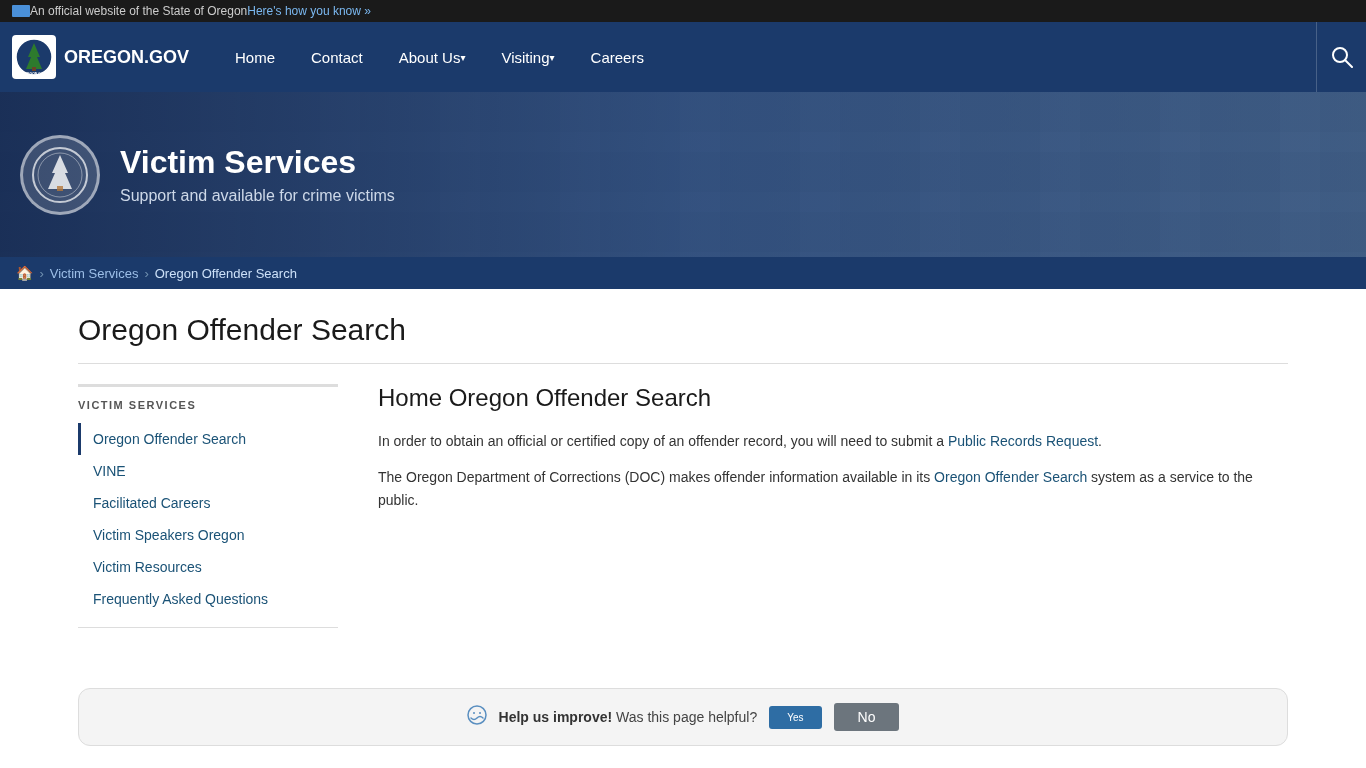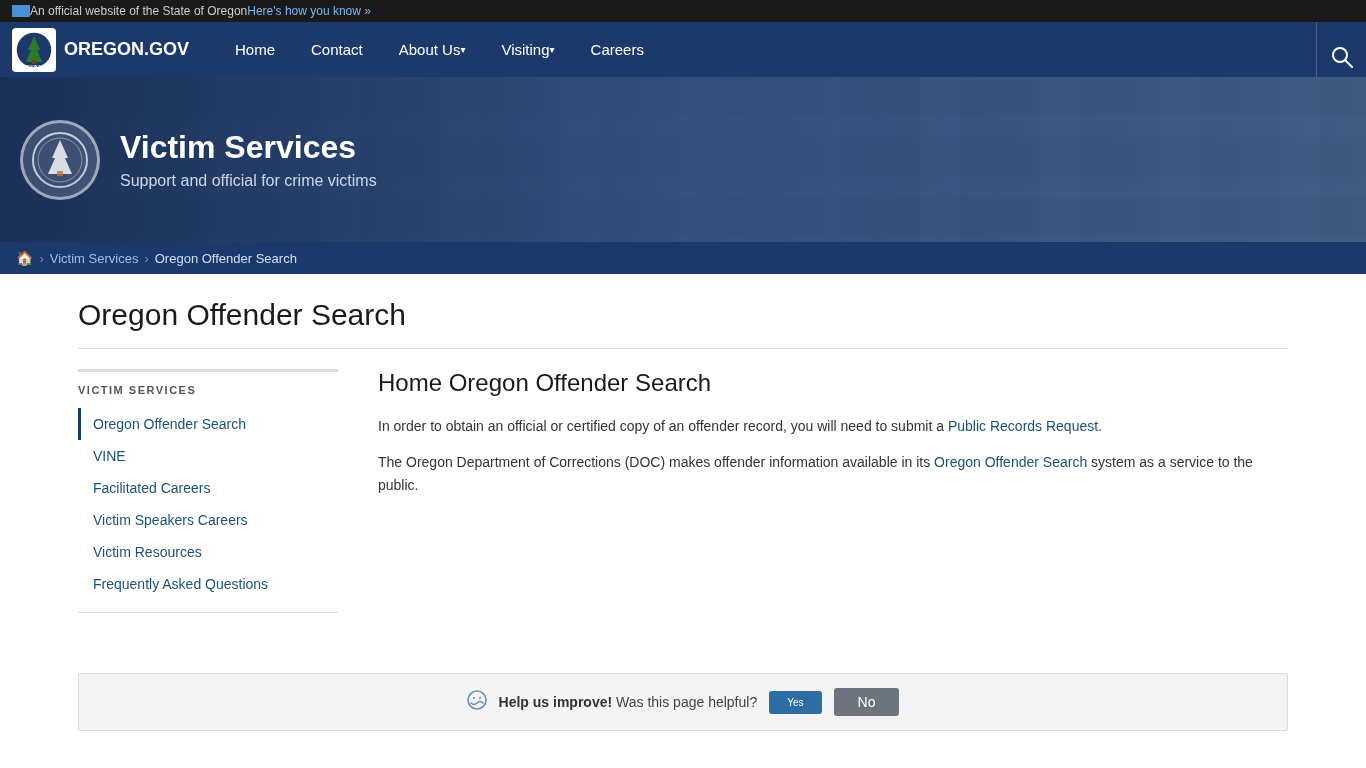--- a/index.html
+++ b/index.html
@@ -22,21 +22,21 @@
       border-radius: 1px;
     }
     #top-bar a { color: #7bb8f0; text-decoration: none; }
 
     
     #main-nav {
       background: #1b3a6b;
       display: flex;
       align-items: center;
       padding: 0 12px;
-      height: 55px;
+      height: 70px;
       position: relative;
     }
     #main-nav .logo-area {
       display: flex;
       align-items: center;
       gap: 8px;
       margin-right: 30px;
     }
     #main-nav .logo-text {
       color: #fff;
@@ -234,21 +234,21 @@
     
     #feedback-bar {
       background: #f4f4f4;
       border: 1px solid #ddd;
       padding: 14px 20px;
       display: flex;
       align-items: center;
       justify-content: center;
       gap: 12px;
       margin-top: 60px;
-      border-radius: 2px;
+      border-radius: 12px;
     }
     #feedback-bar .feedback-icon {
       color: #5a8fc0;
       font-size: 18px;
     }
     #feedback-bar .feedback-text strong { color: #333; }
     #feedback-bar .feedback-text { font-size: 14px; color: #444; }
     .btn-yes {
       background: #2e6da4;
       color: #fff;
@@ -320,21 +320,21 @@
     <div class="hero-badge">
       <svg viewBox="0 0 60 60" fill="none" xmlns="http://www.w3.org/2000/svg">
         <circle cx="30" cy="30" r="27" stroke="rgba(255,255,255,0.7)" stroke-width="2"></circle>
         <circle cx="30" cy="30" r="22" stroke="rgba(255,255,255,0.4)" stroke-width="1"></circle>
         <polygon points="30,10 22,28 25,28 18,44 42,44 35,28 38,28" fill="rgba(255,255,255,0.8)"></polygon>
         <rect x="27" y="41" width="6" height="5" fill="rgba(180,120,60,0.8)"></rect>
       </svg>
     </div>
     <div class="hero-text">
       <h1>Victim Services</h1>
-      <p>Support and official for crime victims</p>
+      <p>Support and available for crime victims</p>
     </div>
   </div>
 </div>
 
 <div id="breadcrumb">
   <a class="home-icon">🏠</a>
   <span class="sep">›</span>
   <a>Victim Services</a>
   <span class="sep">›</span>
   <span class="current">Oregon Offender Search</span>
@@ -354,21 +354,21 @@
         <li class="active">
           <a>Oregon Offender Search</a>
         </li>
         <li>
           <a>VINE</a>
         </li>
         <li>
           <a>Facilitated Careers</a>
         </li>
         <li>
-          <a>Victim Speakers Careers</a>
+          <a>Victim Speakers Oregon</a>
         </li>
         <li>
           <a>Victim Resources</a>
         </li>
         <li>
           <a>Frequently Asked Questions</a>
         </li>
       </ul>
       <div class="sidebar-divider-bottom"></div>
     </div>

